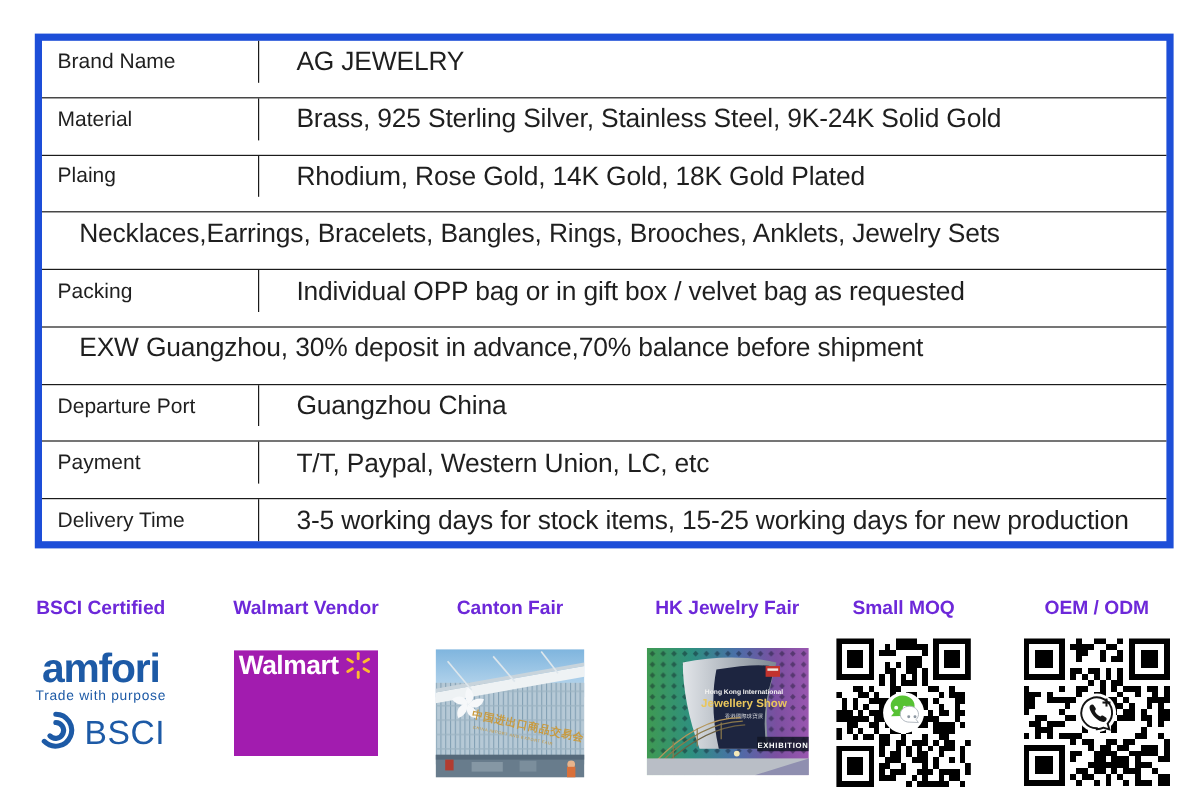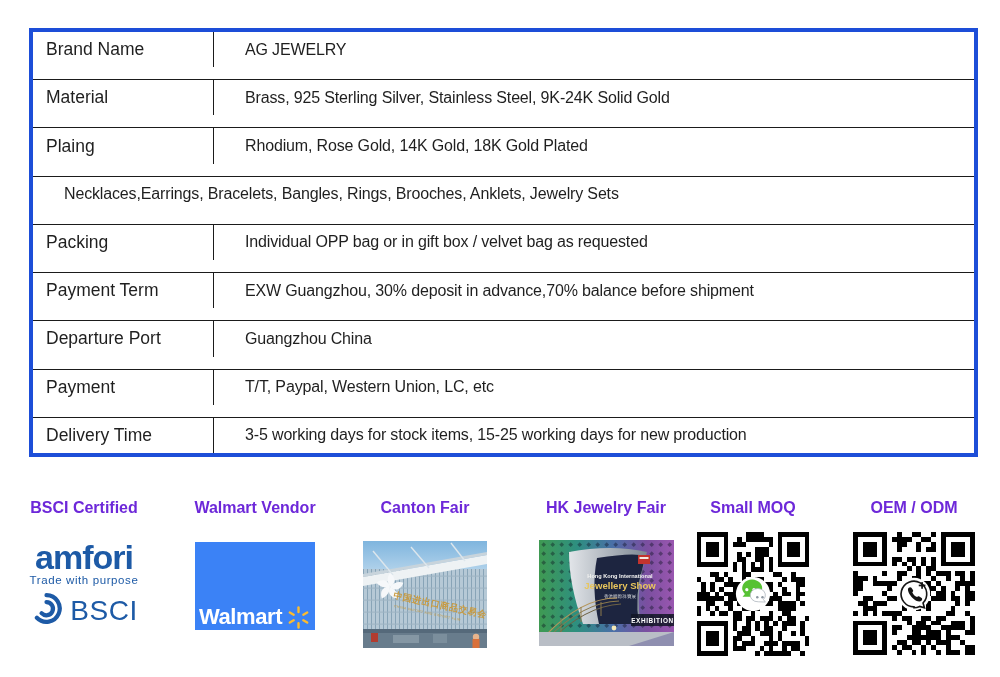--- a/index.html
+++ b/index.html
@@ -4,33 +4,33 @@
 <style>
   html,body{margin:0;padding:0;}
   body{
     width:1000px;height:677px;position:relative;background:#ffffff;
     font-family:"Liberation Sans", sans-serif;overflow:hidden;
   }
 
   
   .spec-table{
     position:absolute;left:29px;top:28px;width:949px;height:429px;
-    border:4px solid #1d4ed8;box-sizing:border-box;
+    border:6px solid #1d4ed8;box-sizing:border-box;
     display:flex;flex-direction:column;background:#fff;gap:12px;
   }
   .spec-row{flex:1;display:flex;border-top:1px solid #1b1b1b;min-height:0;}
   .spec-row:first-child{border-top:none;}
   .spec-label{
     width:181px;min-width:181px;box-sizing:border-box;border-right:1px solid #1b1b1b;
     display:flex;align-items:center;padding-left:13px;
     font-size:17.5px;color:#1f1f1f;
   }
   .spec-value{
     flex:1;display:flex;align-items:center;padding-left:31px;
-    font-size:16px;color:#1f1f1f;letter-spacing:-0.15px;white-space:nowrap;overflow:hidden;
+    font-size:22px;color:#1f1f1f;letter-spacing:-0.15px;white-space:nowrap;overflow:hidden;
   }
 
   
   .badge-col{position:absolute;top:498px;text-align:center;}
   .badge-label{font-size:16px;font-weight:bold;color:#6d28d9;line-height:19px;white-space:nowrap;}
   .col-1{left:24px;width:120px;}
   .col-2{left:191px;width:128px;}
   .col-3{left:361px;width:128px;}
   .col-4{left:536px;width:140px;text-align:center;}
   .col-5{left:694px;width:118px;}
@@ -38,22 +38,22 @@
 
   
   .amfori{margin-top:24px;color:#1d5aa6;}
   .amfori-name{font-size:34px;font-weight:bold;line-height:32px;letter-spacing:-1px;}
   .amfori-tagline{font-size:11.5px;letter-spacing:0.6px;margin-top:1px;white-space:nowrap;}
   .amfori-bsci{margin-top:6px;display:flex;align-items:center;justify-content:center;gap:7px;}
   .amfori-bsci-text{font-size:28px;letter-spacing:0.5px;line-height:28px;}
 
   
   .walmart-box{
-    width:120px;height:88px;margin:25px auto 0;background:#3b82f6;
-    display:flex;align-items:flex-end;justify-content:center;
+    width:120px;height:88px;margin:25px auto 0;background:#a21caf;
+    display:flex;align-items:flex-start;justify-content:center;
   }
   .walmart-word{color:#fff;font-size:22px;font-weight:bold;letter-spacing:-0.4px;}
 
   
   .photo{display:block;margin:0 auto;}
   .photo-canton{margin-top:24px;}
   .photo-hk{margin-top:23px;}
 
   
   .qr-wrap{position:relative;margin:15px auto 0;}
@@ -82,21 +82,20 @@
     <div class="spec-value">Rhodium, Rose Gold, 14K Gold, 18K Gold Plated</div>
   </div>
   <div class="spec-row">
     <div class="spec-value">Necklaces,Earrings, Bracelets, Bangles, Rings, Brooches, Anklets, Jewelry Sets</div>
   </div>
   <div class="spec-row">
     <div class="spec-label">Packing</div>
     <div class="spec-value">Individual OPP bag or in gift box / velvet bag as requested</div>
   </div>
   <div class="spec-row">
-    <div class="spec-label">Payment Term</div>
     <div class="spec-value">EXW Guangzhou, 30% deposit in advance,70% balance before shipment</div>
   </div>
   <div class="spec-row">
     <div class="spec-label">Departure Port</div>
     <div class="spec-value">Guangzhou China</div>
   </div>
   <div class="spec-row">
     <div class="spec-label">Payment</div>
     <div class="spec-value">T/T, Paypal, Western Union, LC, etc</div>
   </div>

